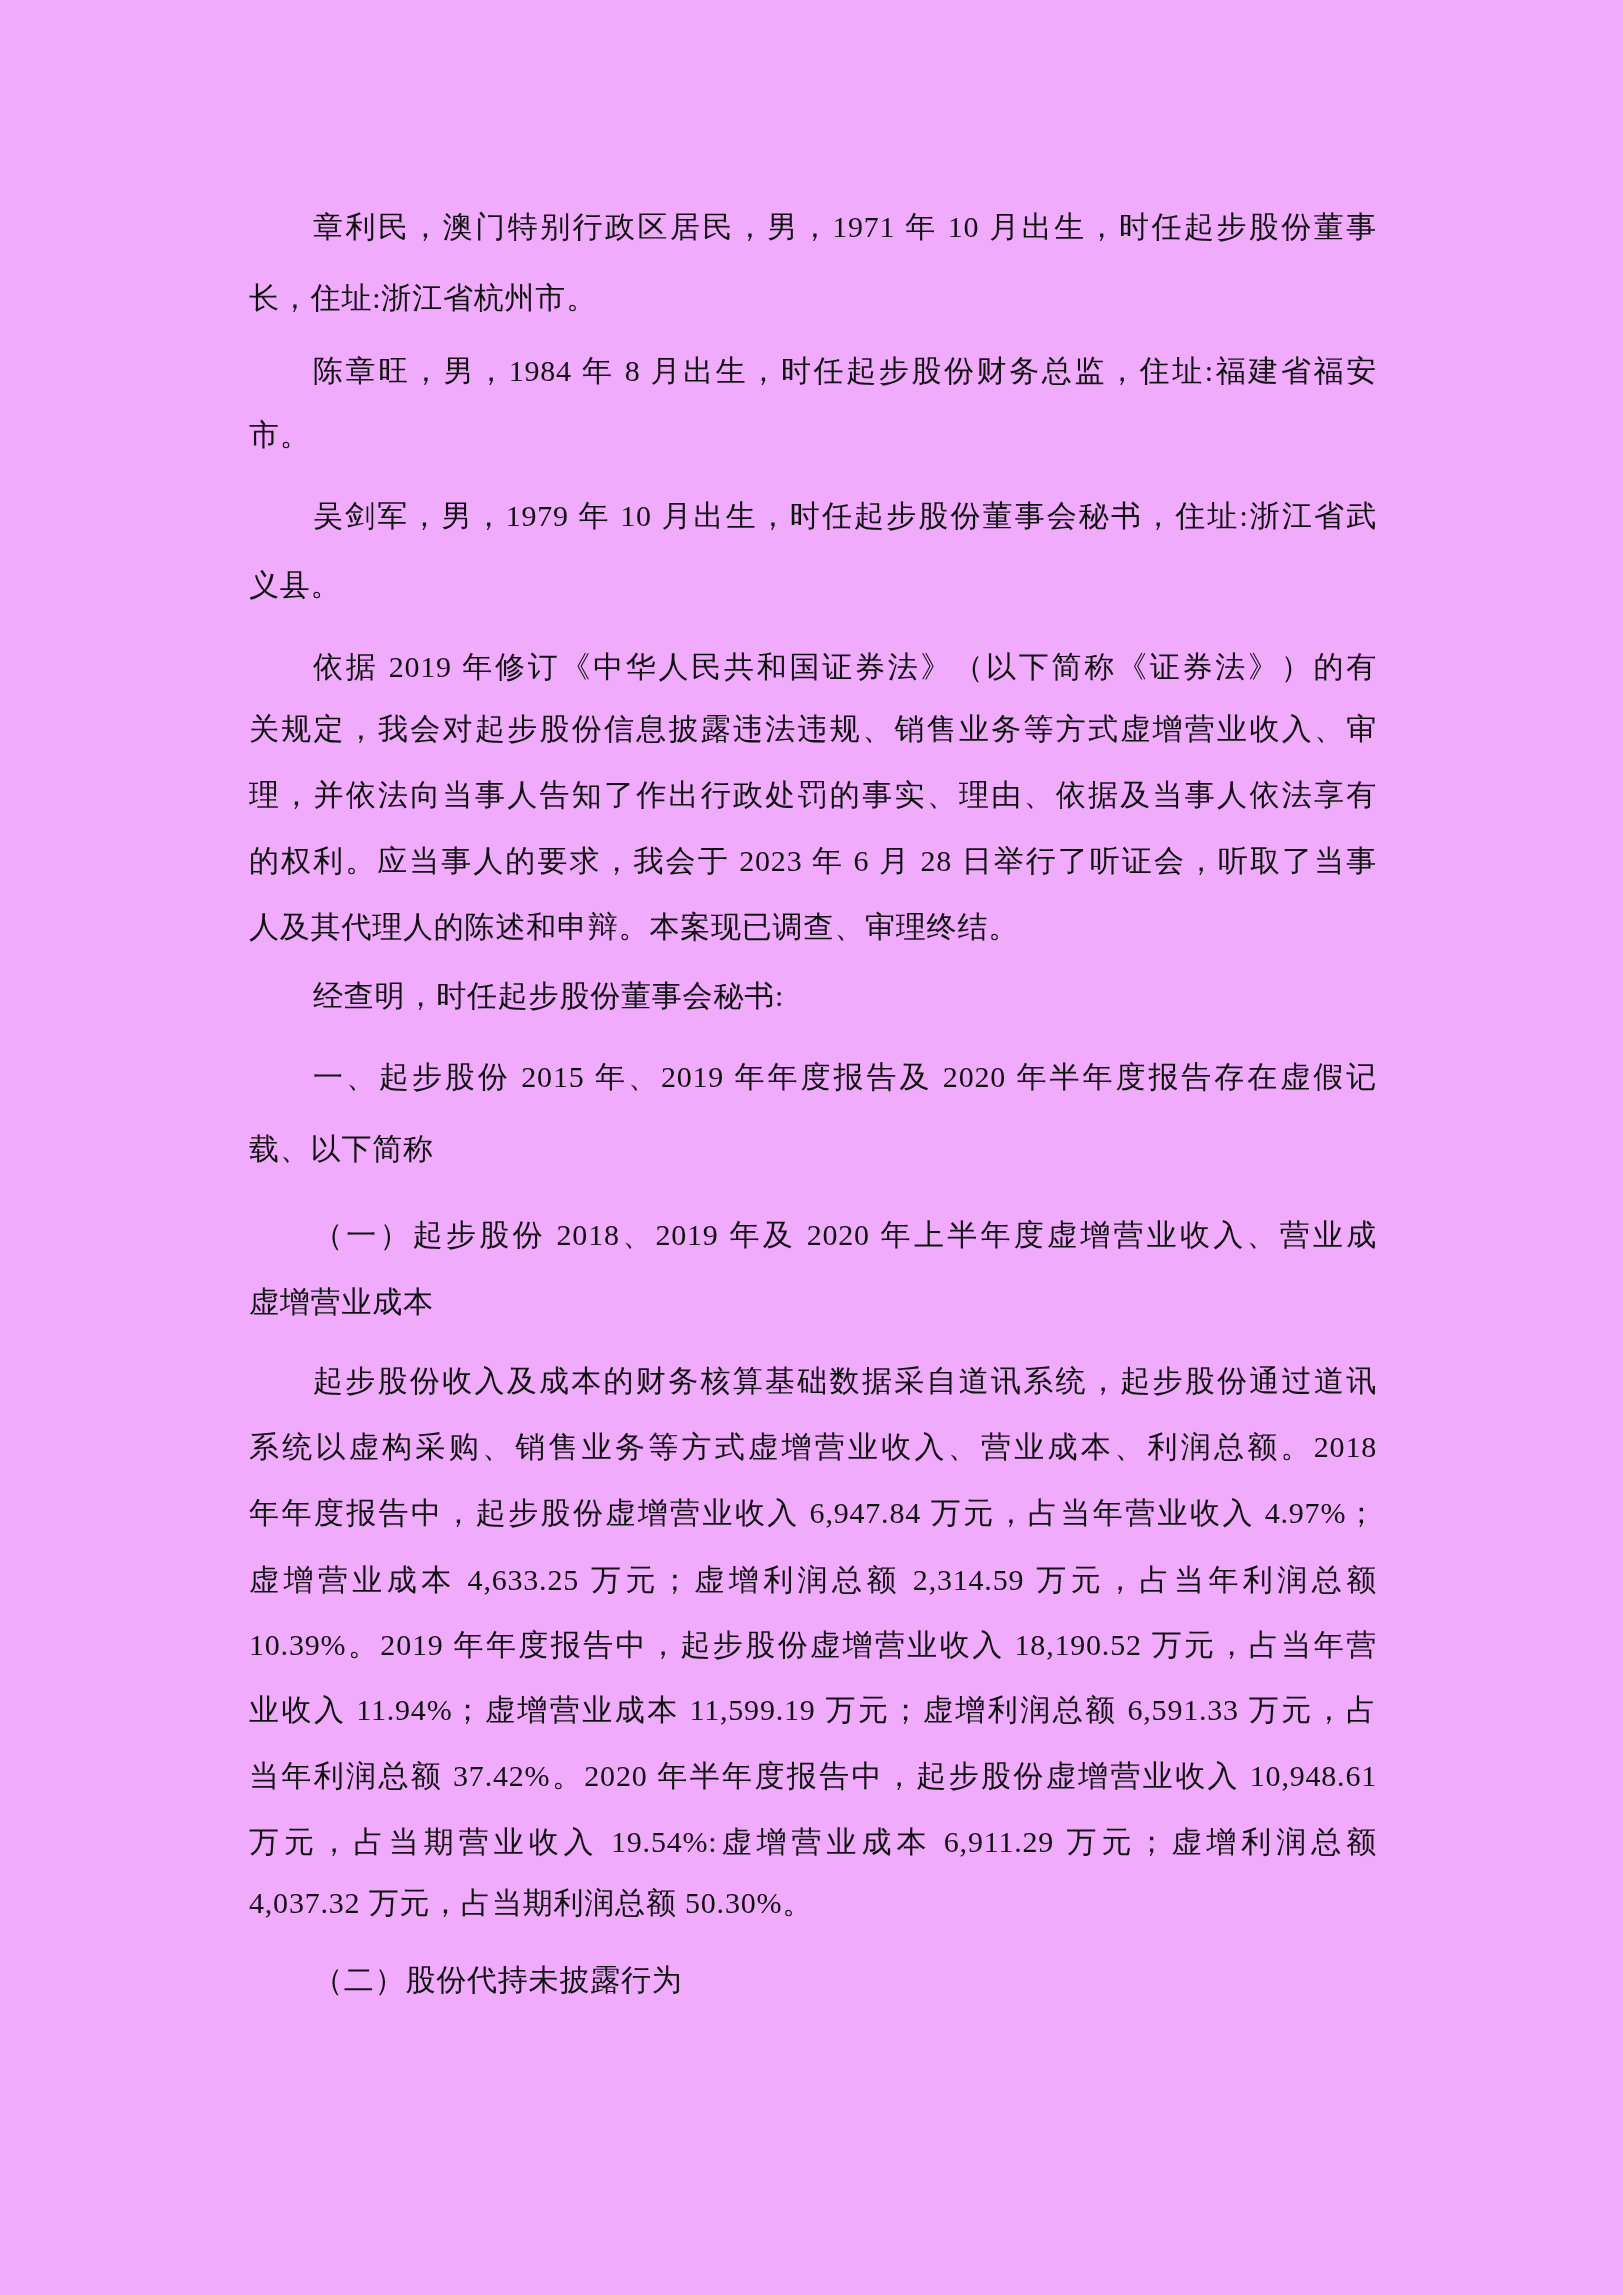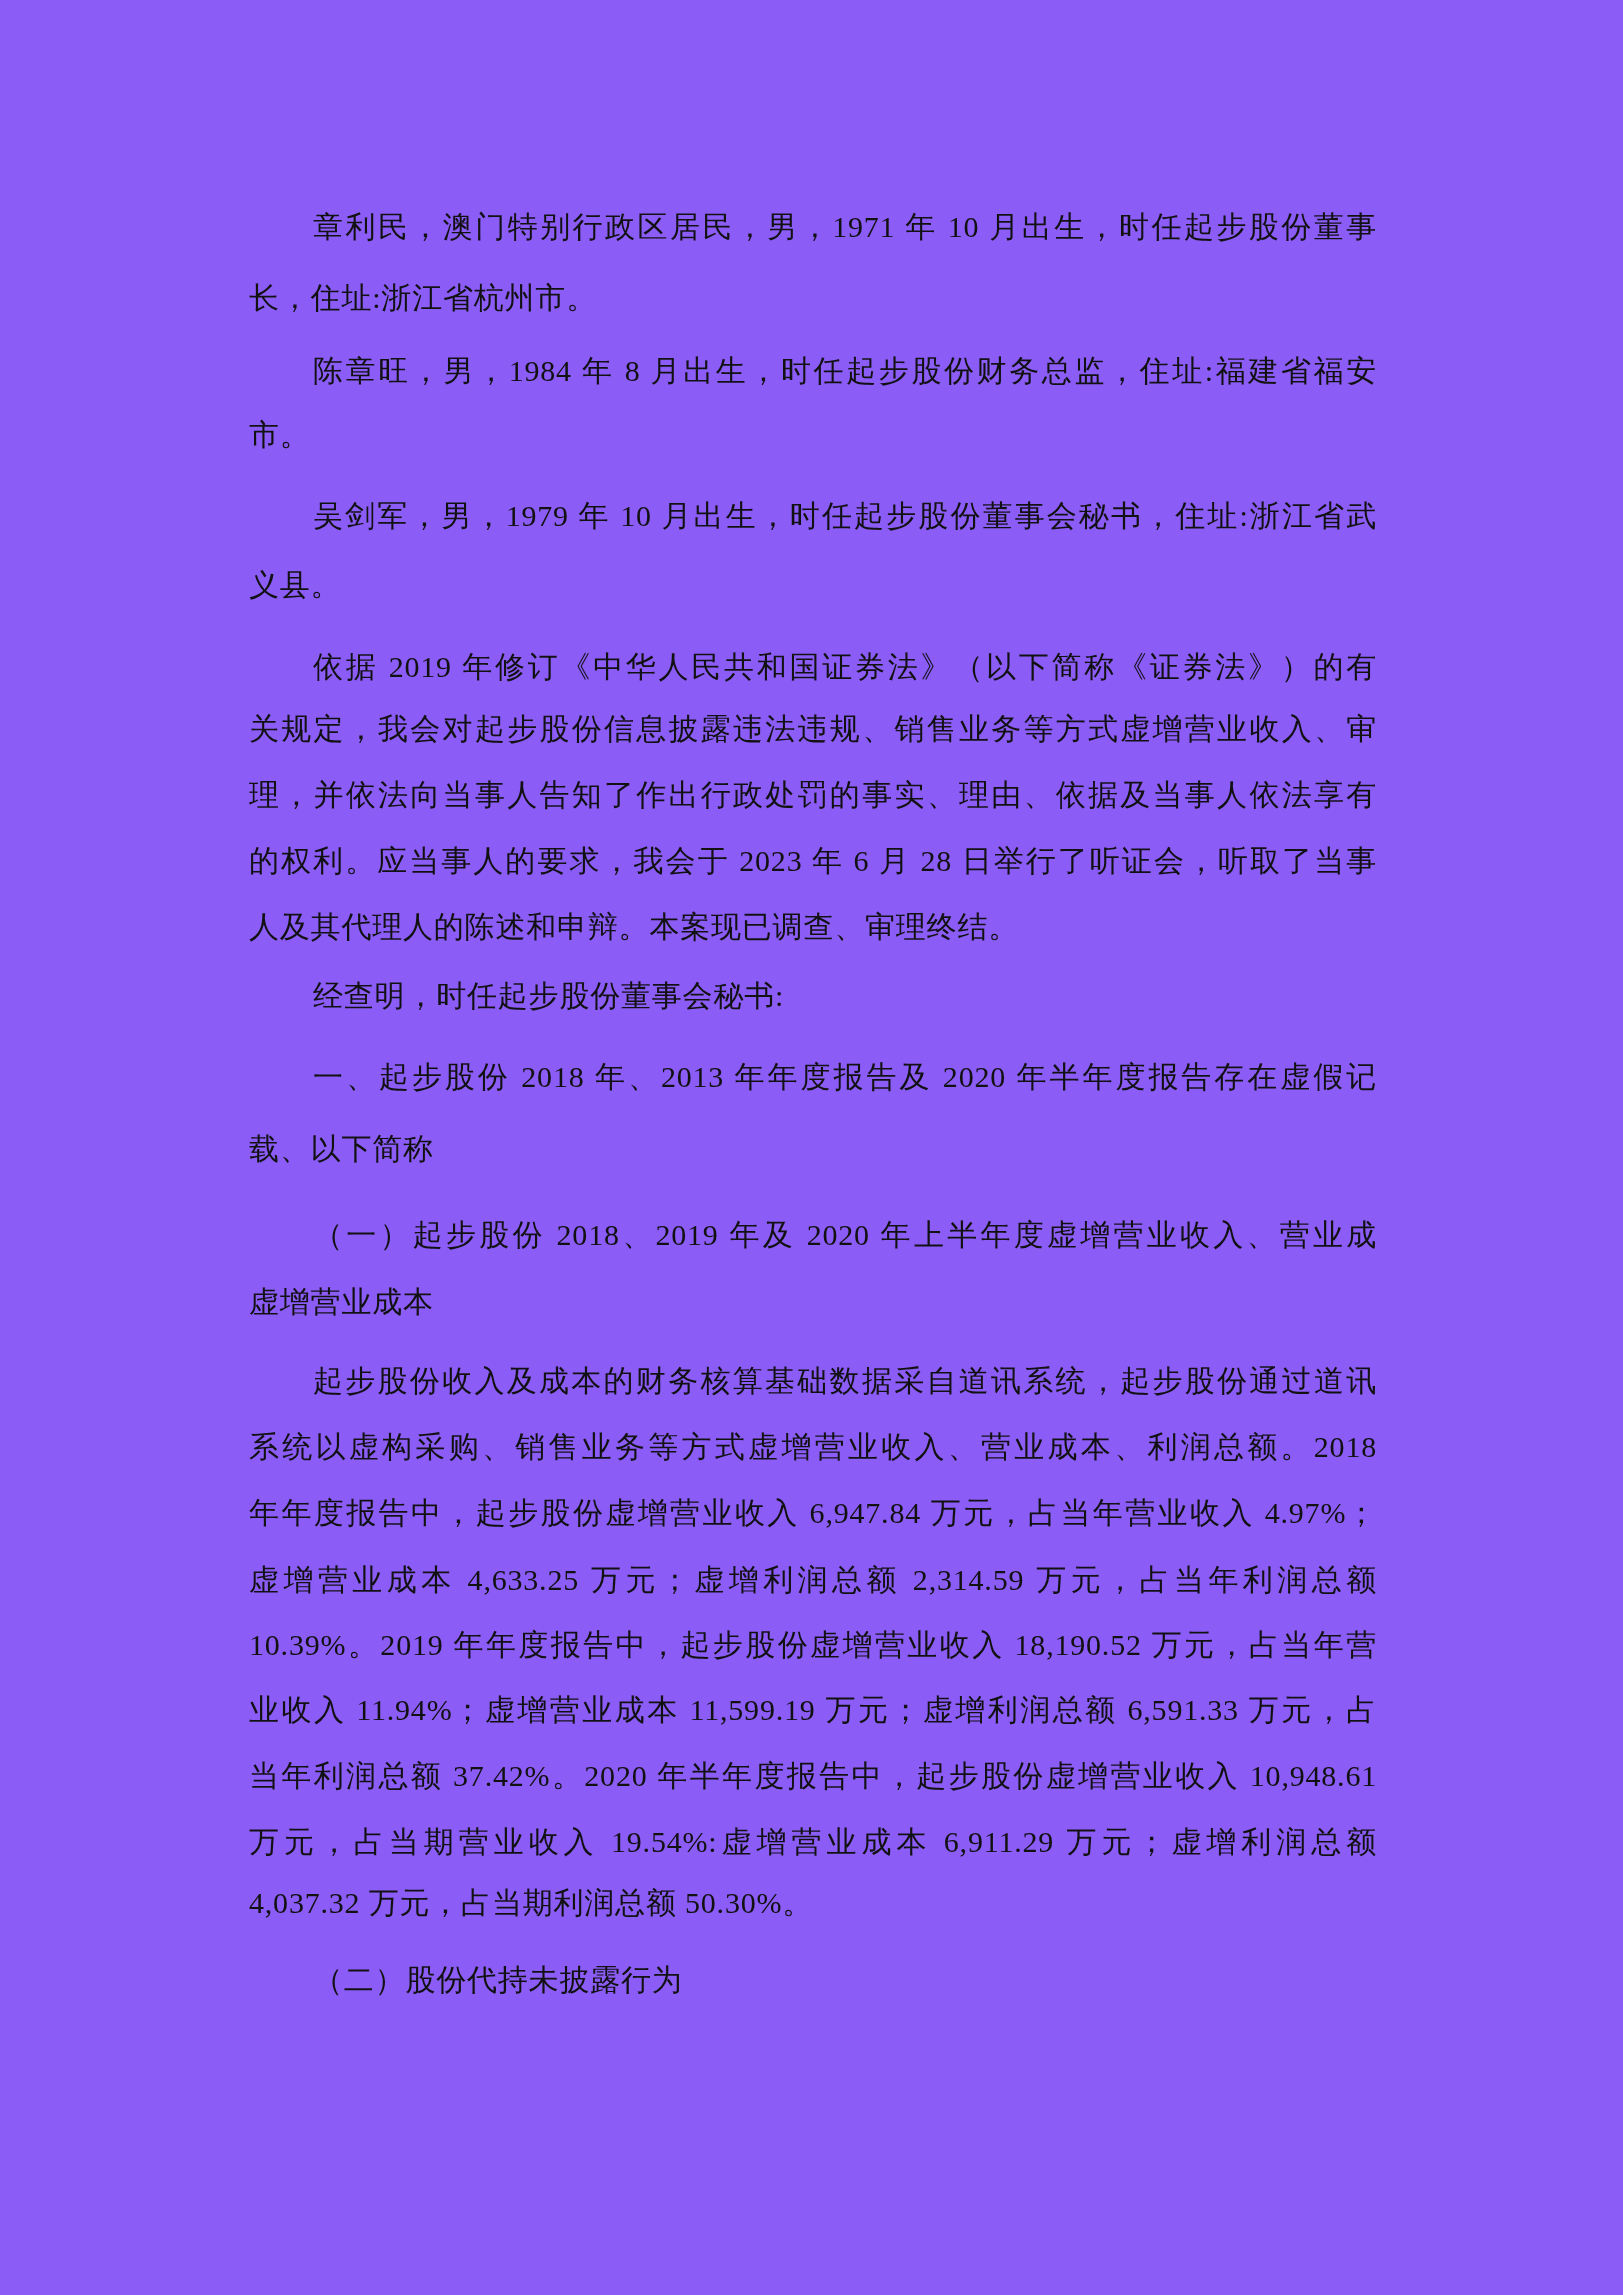--- a/index.html
+++ b/index.html
@@ -13,21 +13,21 @@
     position: relative;
     overflow: hidden;
     font-family: "Liberation Serif", "DejaVu Serif", serif;
     color: #111111;
   }
   .page {
     position: absolute;
     left: 0; top: 0;
     width: 1623px;
     height: 2295px;
-    background: #8b5cf6;
+    background: #f0abfc;
   }
   .line {
     position: absolute;
     left: 249px;
     width: 1128px;
     height: 37px;
     font-size: 30px;
     line-height: 37px;
     white-space: nowrap;
     text-align: justify;
@@ -57,21 +57,21 @@
   <div class="line last" style="top:566px">义县。</div>
 
   <div class="line indent" style="top:648px">依据 2019 年修订《中华人民共和国证券法》（以下简称《证券法》）的有</div>
   <div class="line" style="top:710px">关规定，我会对起步股份信息披露违法违规、销售业务等方式虚增营业收入、审</div>
   <div class="line" style="top:776px">理，并依法向当事人告知了作出行政处罚的事实、理由、依据及当事人依法享有</div>
   <div class="line" style="top:842px">的权利。应当事人的要求，我会于 2023 年 6 月 28 日举行了听证会，听取了当事</div>
   <div class="line last" style="top:908px">人及其代理人的陈述和申辩。本案现已调查、审理终结。</div>
 
   <div class="line indent last" style="top:977px">经查明，时任起步股份董事会秘书:</div>
 
-  <div class="line indent" style="top:1058px">一、起步股份 2018 年、2013 年年度报告及 2020 年半年度报告存在虚假记</div>
+  <div class="line indent" style="top:1058px">一、起步股份 2015 年、2019 年年度报告及 2020 年半年度报告存在虚假记</div>
   <div class="line last" style="top:1130px">载、以下简称</div>
 
   <div class="line indent" style="top:1216px">（一）起步股份 2018、2019 年及 2020 年上半年度虚增营业收入、营业成</div>
   <div class="line last" style="top:1283px">虚增营业成本</div>
 
   <div class="line indent" style="top:1362px">起步股份收入及成本的财务核算基础数据采自道讯系统，起步股份通过道讯</div>
   <div class="line" style="top:1428px">系统以虚构采购、销售业务等方式虚增营业收入、营业成本、利润总额。2018</div>
   <div class="line" style="top:1494px">年年度报告中，起步股份虚增营业收入 6,947.84 万元，占当年营业收入 4.97%；</div>
   <div class="line" style="top:1561px">虚增营业成本 4,633.25 万元；虚增利润总额 2,314.59 万元，占当年利润总额</div>
   <div class="line" style="top:1626px">10.39%。2019 年年度报告中，起步股份虚增营业收入 18,190.52 万元，占当年营</div>

